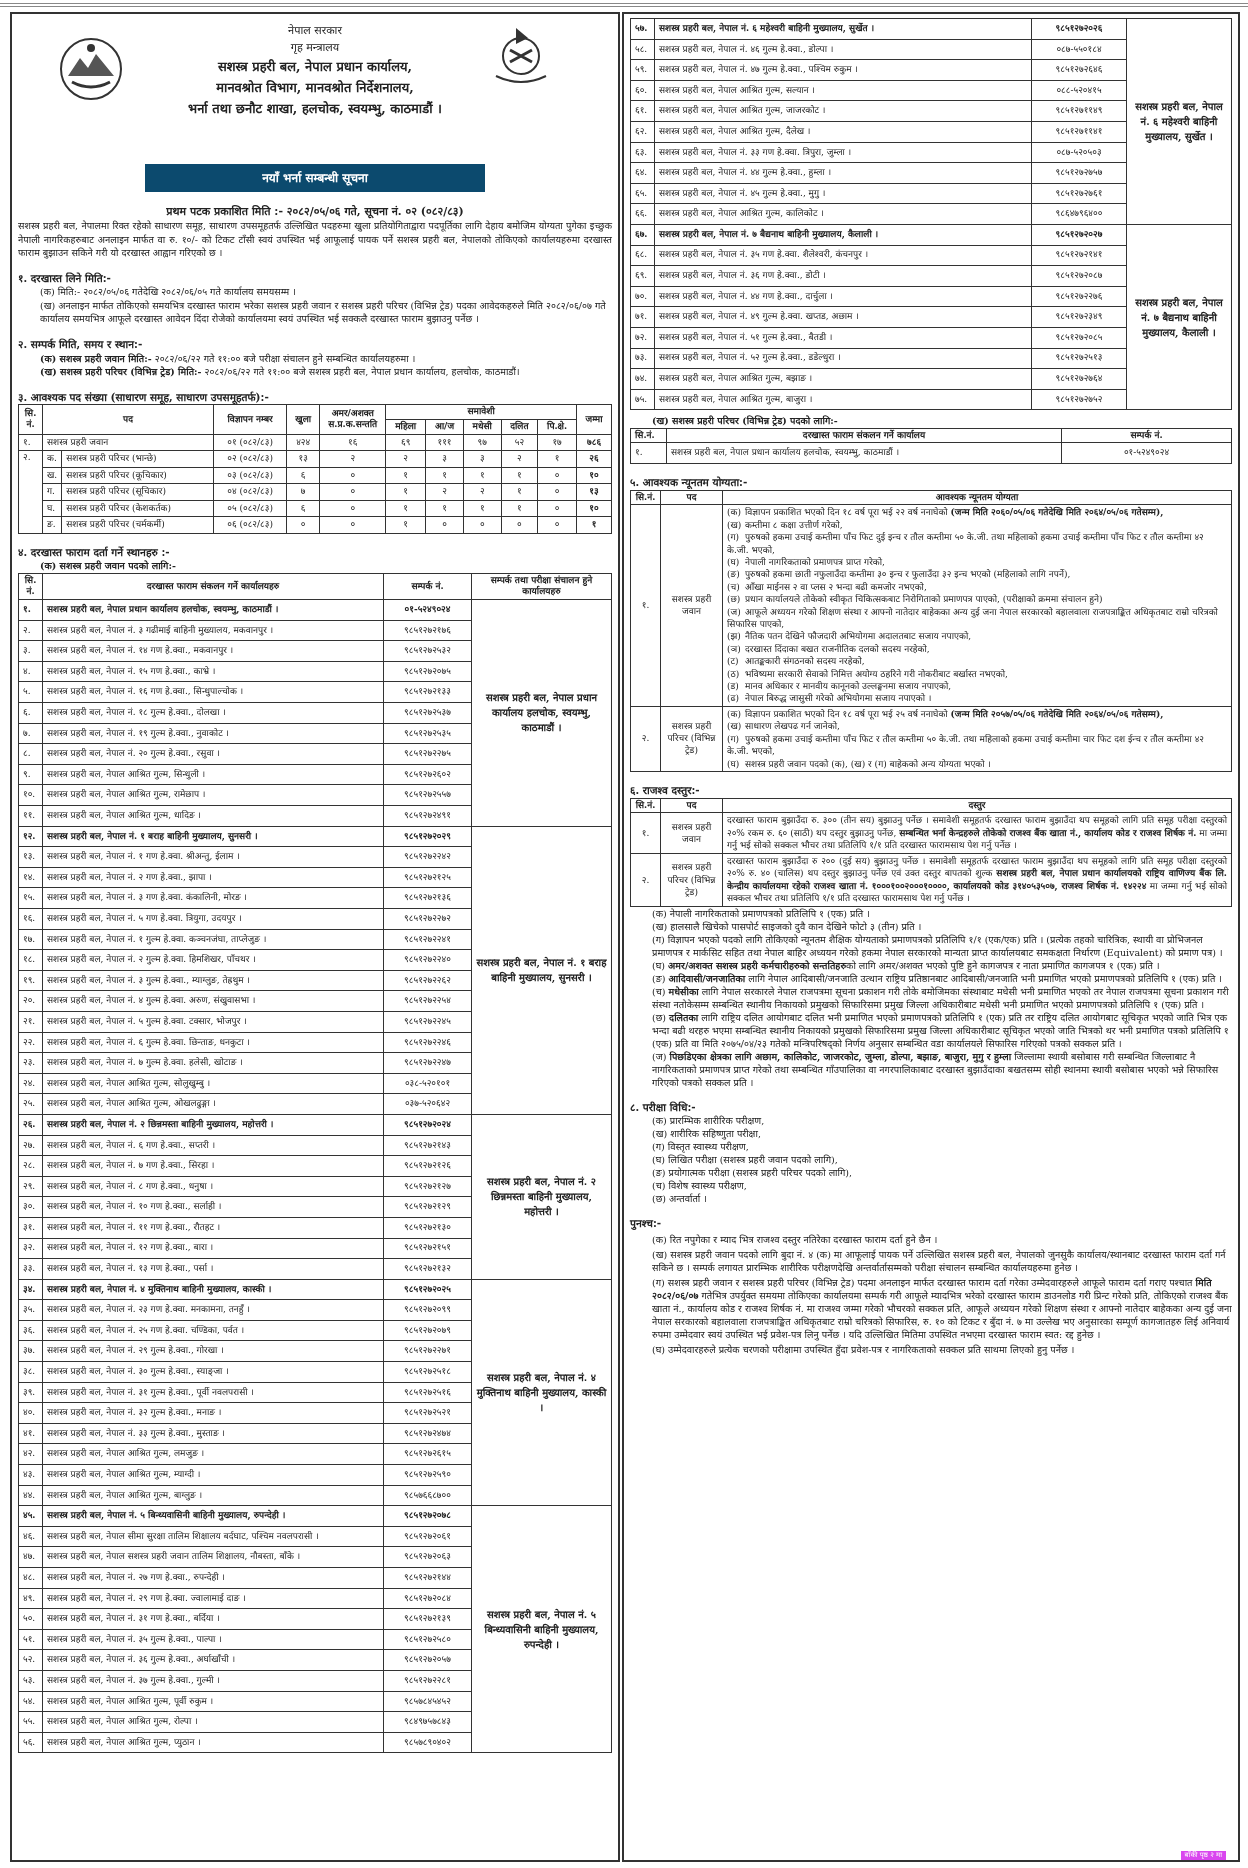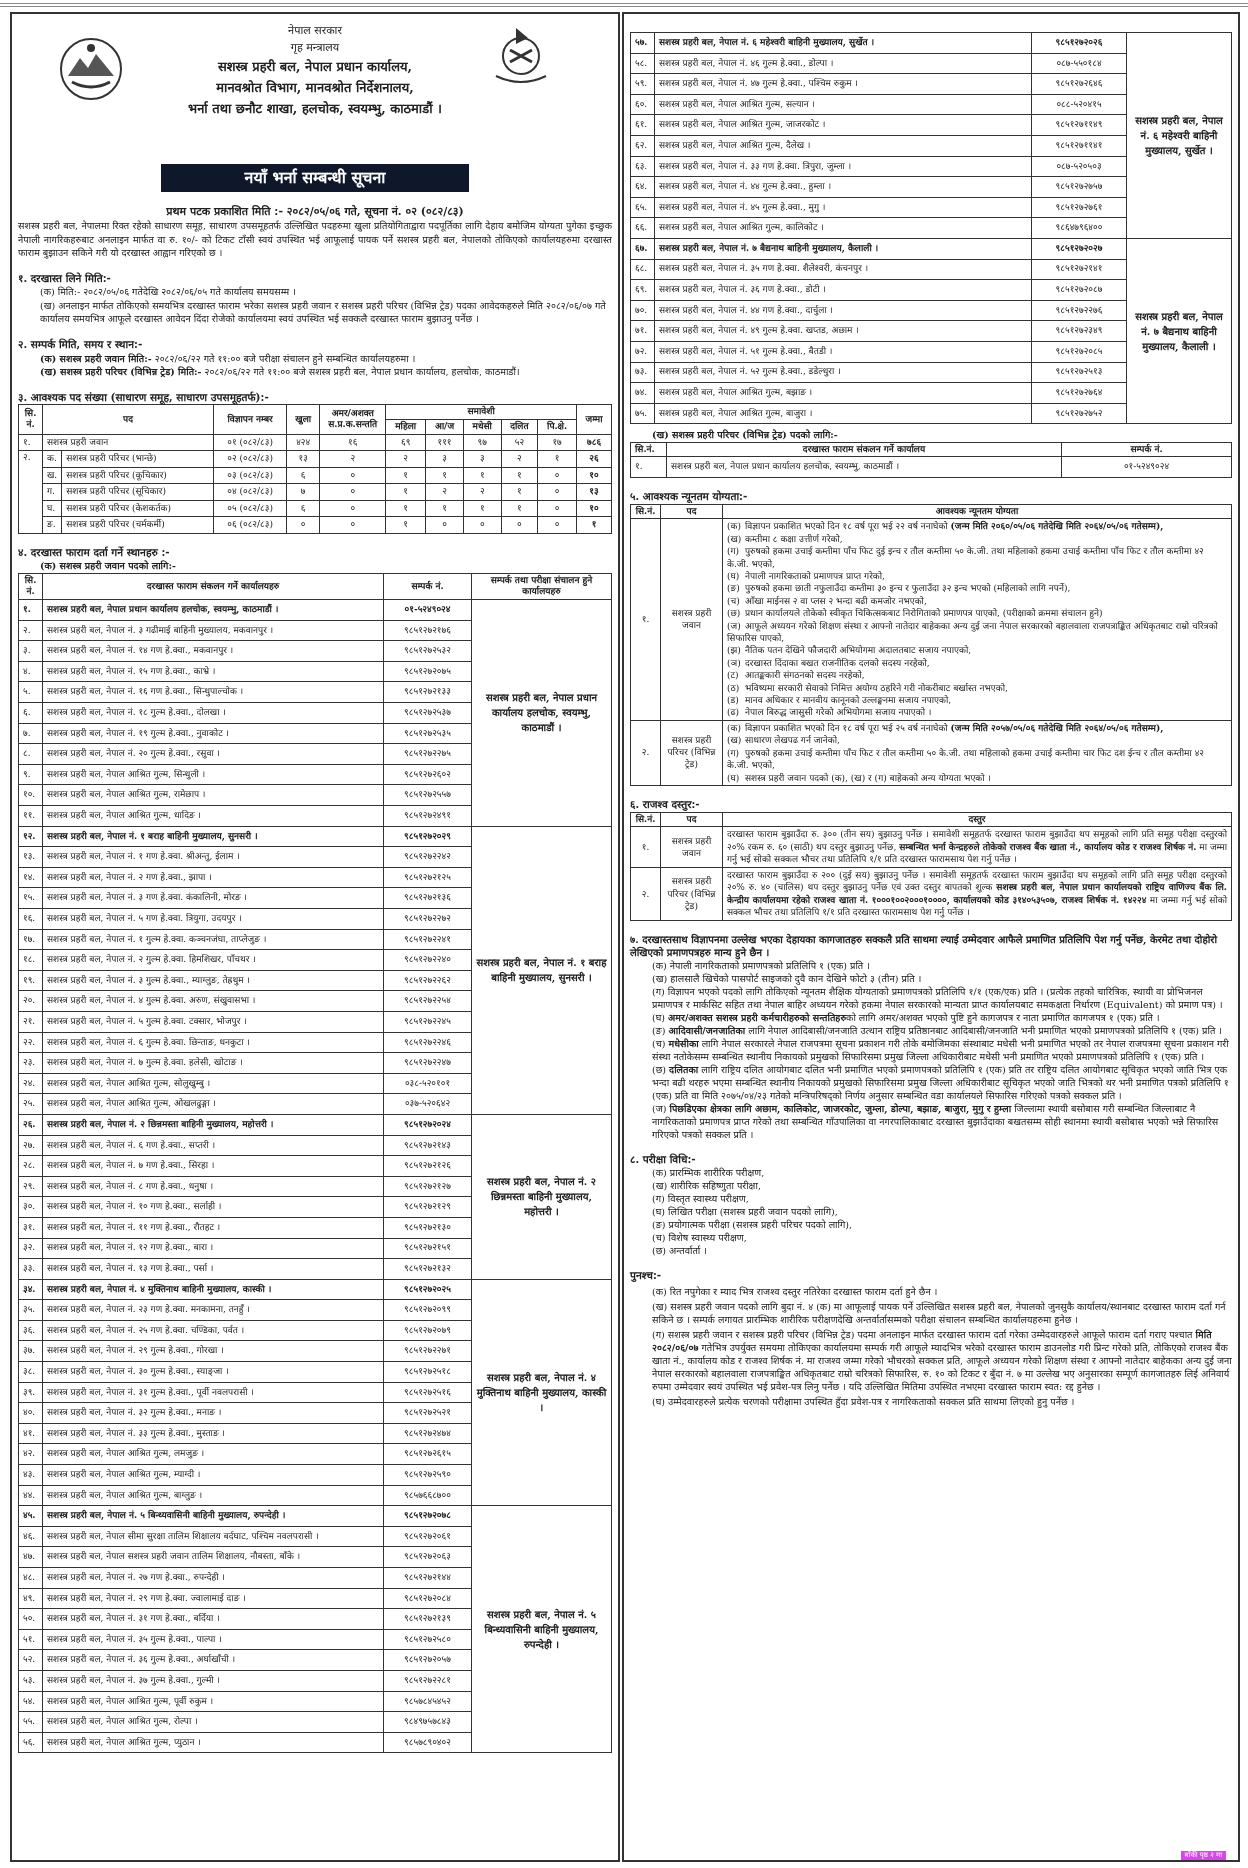--- a/index.html
+++ b/index.html
@@ -6,30 +6,30 @@
   html, body { background: #fff; }
   body {
     width: 1248px; height: 1868px; overflow: hidden; position: relative;
     font-family: "DejaVu Serif", "Liberation Serif", serif;
     color: #222; font-size: 10px; line-height: 1.3;
   }
   .topline { position: absolute; left: 0; top: 3px; width: 1248px; height: 4px;
     border-top: 1px solid #888; border-bottom: 1px solid #888; }
   .col { position: absolute; top: 12px; border: 2px double #333; }
   .col-left { left: 10px; width: 610px; height: 1850px; padding: 4px 6px; }
-  .col-right { left: 622px; width: 618px; height: 1850px; padding: 18px 6px; }
+  .col-right { left: 622px; width: 618px; height: 1850px; padding: 4px 6px; }
 
   .header { position: relative; height: 140px; text-align: center; }
   .logo { position: absolute; width: 66px; height: 66px; }
   .logo-left { left: 40px; top: 18px; }
   .logo-right { left: 470px; top: 6px; }
   .hdr-line { font-size: 11px; line-height: 17px; }
   .hdr-big { font-size: 13px; font-weight: bold; line-height: 21px; }
-  .banner { margin: 6px auto 4px; width: 308px; height: 28px; background: #0f172a; color: #fff;
-    font-size: 16px; font-weight: bold; line-height: 28px; text-align: center; }
+  .banner { margin: 6px auto 4px; width: 340px; height: 28px; background: #0c4a6e; color: #fff;
+    font-size: 12px; font-weight: bold; line-height: 28px; text-align: center; }
   .pubdate { text-align: center; font-weight: bold; font-size: 11px; margin-top: 13px; }
   .para { font-size: 9.5px; line-height: 13.5px; text-align: justify; }
   .sec-title { font-weight: bold; font-size: 10.5px; margin-top: 12px; }
   .sub { padding-left: 22px; font-size: 9.5px; line-height: 13.5px; }
   .sub b { font-weight: bold; }
 
   table { border-collapse: collapse; width: 100%; font-size: 9px; }
   td, th { border: 1px solid #333; padding: 1px 4px; vertical-align: middle; }
   th { font-weight: bold; text-align: center; }
   .c { text-align: center; }
@@ -669,21 +669,20 @@
           <td style="text-align: justify;"><span>दरखास्त फाराम बुझाउँदा रु. ३०० (तीन सय) बुझाउनु पर्नेछ । समावेशी समूहतर्फ दरखास्त फाराम बुझाउँदा थप समूहको लागि प्रति समूह परीक्षा दस्तुरको २०% रकम रु. ६० (साठी) थप दस्तुर बुझाउनु पर्नेछ, </span><b>सम्बन्धित भर्ना केन्द्रहरुले तोकेको राजश्व बैंक खाता नं., कार्यालय कोड र राजश्व शिर्षक नं.</b><span> मा जम्मा गर्नु भई सोको सक्कल भौचर तथा प्रतिलिपि १/१ प्रति दरखास्त फारामसाथ पेश गर्नु पर्नेछ ।</span></td>
         </tr>
         <tr>
           <td class="c">२.</td>
           <td class="c">सशस्त्र प्रहरी परिचर (विभिन्न ट्रेड)</td>
           <td style="text-align: justify;"><span>दरखास्त फाराम बुझाउँदा रु २०० (दुई सय) बुझाउनु पर्नेछ । समावेशी समूहतर्फ दरखास्त फाराम बुझाउँदा थप समूहको लागि प्रति समूह परीक्षा दस्तुरको २०% रु. ४० (चालिस) थप दस्तुर बुझाउनु पर्नेछ एवं उक्त दस्तुर बापतको शुल्क </span><b>सशस्त्र प्रहरी बल, नेपाल प्रधान कार्यालयको राष्ट्रिय वाणिज्य बैंक लि. केन्द्रीय कार्यालयमा रहेको राजश्व खाता नं. १०००१००२०००१००००, कार्यालयको कोड ३१४०५३५०७, राजश्व शिर्षक नं. १४२२४</b><span> मा जम्मा गर्नु भई सोको सक्कल भौचर तथा प्रतिलिपि १/१ प्रति दरखास्त फारामसाथ पेश गर्नु पर्नेछ ।</span></td>
         </tr>
       </tbody>
   </table>
 
-  <div class="sec-title" style="font-size:10px">७.   दरखास्तसाथ विज्ञापनमा उल्लेख भएका देहायका कागजातहरु सक्कलै प्रति साथमा ल्याई उम्मेदवार आफैले प्रमाणित प्रतिलिपि पेश गर्नु पर्नेछ, केरमेट तथा दोहोरो लेखिएको प्रमाणपत्रहरु मान्य हुने छैन ।</div>
   <div id="sec7-list" class="list-plain">
       <div><span>(क)</span> <span>नेपाली नागरिकताको प्रमाणपत्रको प्रतिलिपि १ (एक) प्रति ।</span></div>
       <div><span>(ख)</span> <span>हालसालै खिचेको पासपोर्ट साइजको दुवै कान देखिने फोटो ३ (तीन) प्रति ।</span></div>
       <div><span>(ग)</span> <span>विज्ञापन भएको पदको लागि तोकिएको न्यूनतम शैक्षिक योग्यताको प्रमाणपत्रको प्रतिलिपि १/१ (एक/एक) प्रति । (प्रत्येक तहको चारित्रिक, स्थायी वा प्रोभिजनल प्रमाणपत्र र मार्कसिट सहित तथा नेपाल बाहिर अध्ययन गरेको हकमा नेपाल सरकारको मान्यता प्राप्त कार्यालयबाट समकक्षता निर्धारण (Equivalent) को प्रमाण पत्र) ।</span></div>
       <div><span>(घ)</span> <b>अमर/अशक्त सशस्त्र प्रहरी कर्मचारीहरुको सन्ततिहरु</b><span>को लागि अमर/अशक्त भएको पुष्टि हुने कागजपत्र र नाता प्रमाणित कागजपत्र १ (एक) प्रति ।</span></div>
       <div><span>(ङ)</span> <b>आदिवासी/जनजातिका</b><span> लागि नेपाल आदिबासी/जनजाति उत्थान राष्ट्रिय प्रतिष्ठानबाट आदिबासी/जनजाति भनी प्रमाणित भएको प्रमाणपत्रको प्रतिलिपि १ (एक) प्रति ।</span></div>
       <div><span>(च)</span> <b>मधेसीका</b><span> लागि नेपाल सरकारले नेपाल राजपत्रमा सूचना प्रकाशन गरी तोके बमोजिमका संस्थाबाट मधेसी भनी प्रमाणित भएको तर नेपाल राजपत्रमा सूचना प्रकाशन गरी संस्था नतोकेसम्म सम्बन्धित स्थानीय निकायको प्रमुखको सिफारिसमा प्रमुख जिल्ला अधिकारीबाट मधेसी भनी प्रमाणित भएको प्रमाणपत्रको प्रतिलिपि १ (एक) प्रति ।</span></div>
       <div><span>(छ)</span> <b>दलितका</b><span> लागि राष्ट्रिय दलित आयोगबाट दलित भनी प्रमाणित भएको प्रमाणपत्रको प्रतिलिपि १ (एक) प्रति तर राष्ट्रिय दलित आयोगबाट सूचिकृत भएको जाति भित्र एक भन्दा बढी थरहरु भएमा सम्बन्धित स्थानीय निकायको प्रमुखको सिफारिसमा प्रमुख जिल्ला अधिकारीबाट सूचिकृत भएको जाति भित्रको थर भनी प्रमाणित पत्रको प्रतिलिपि १ (एक) प्रति वा मिति २०७५/०४/२३ गतेको मन्त्रिपरिषद्को निर्णय अनुसार सम्बन्धित वडा कार्यालयले सिफारिस गरिएको पत्रको सक्कल प्रति ।</span></div>
       <div><span>(ज)</span> <b>पिछडिएका क्षेत्रका लागि अछाम, कालिकोट, जाजरकोट, जुम्ला, डोल्पा, बझाङ, बाजुरा, मुगु र हुम्ला</b><span> जिल्लामा स्थायी बसोबास गरी सम्बन्धित जिल्लाबाट नै नागरिकताको प्रमाणपत्र प्राप्त गरेको तथा सम्बन्धित गाँउपालिका वा नगरपालिकाबाट दरखास्त बुझाउँदाका बखतसम्म सोही स्थानमा स्थायी बसोबास भएको भन्ने सिफारिस गरिएको पत्रको सक्कल प्रति ।</span></div>
     </div>

